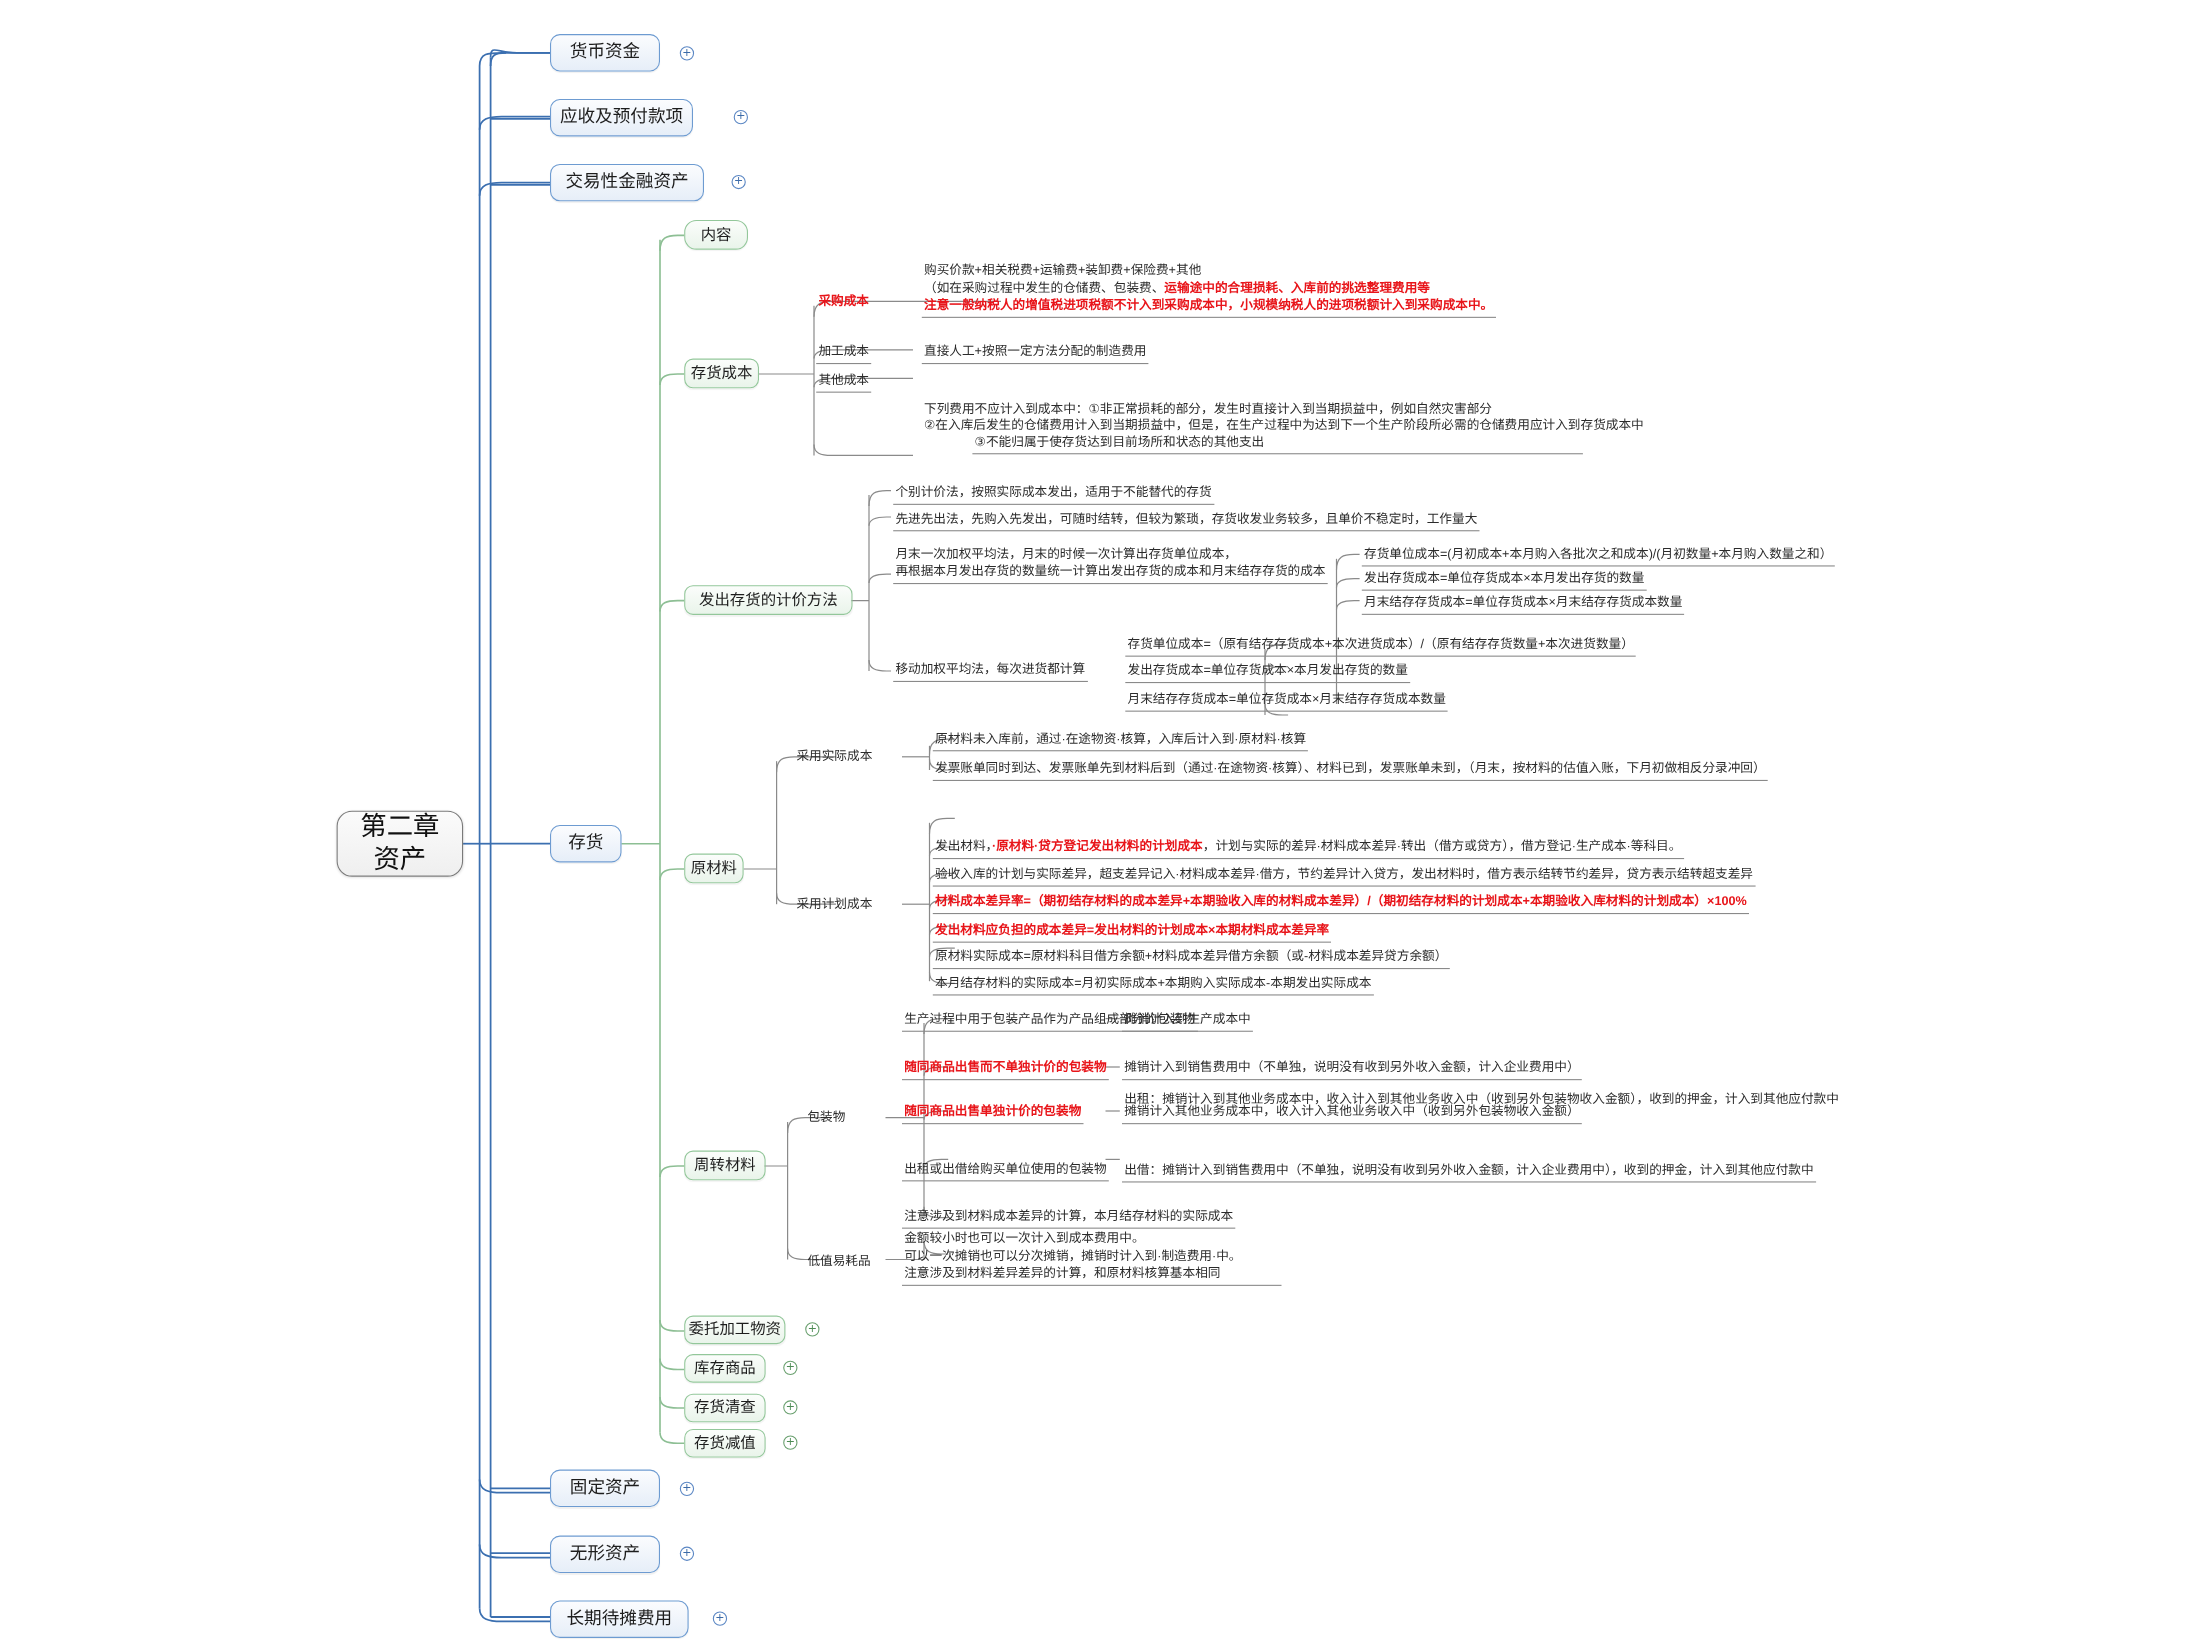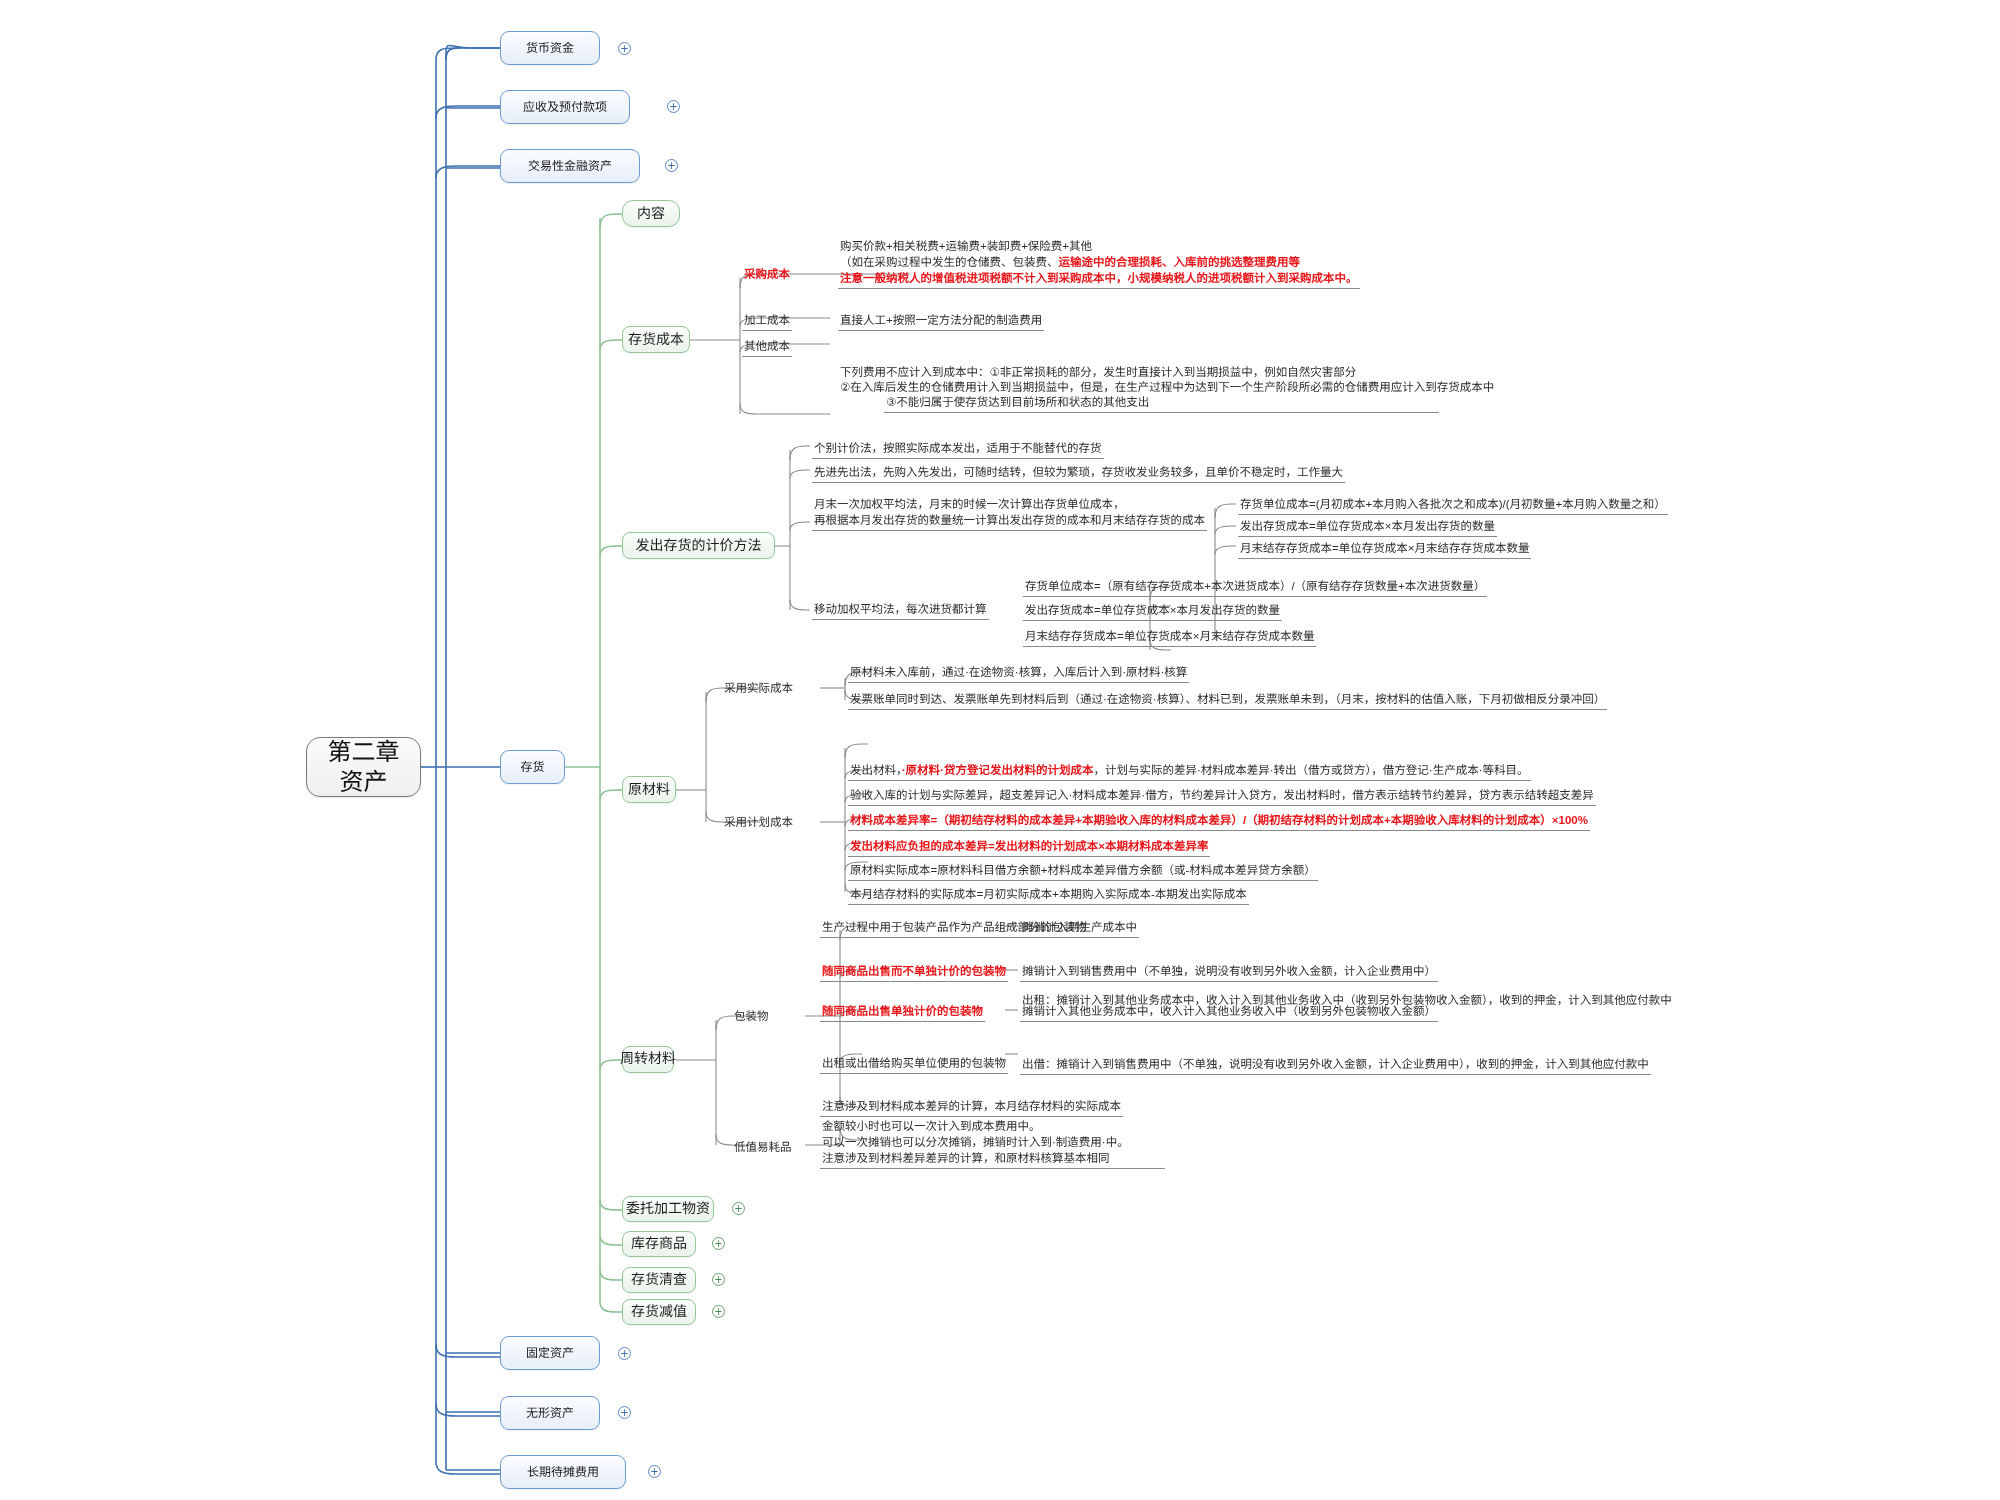--- a/index.html
+++ b/index.html
@@ -37,21 +37,21 @@
     text-align:center;
     flex-direction:column;
     box-shadow:0 1px 2px rgba(0,0,0,.10);
   }
   .node.root span{display:block;}
   .node.blue{
     border:1.3px solid #6d9bd1;
     border-radius:9px;
     background:linear-gradient(180deg,#fbfcfe 0%,#e6eef8 100%);
     color:#1d1d1d;
-    font-size:12px;
+    font-size:16px;
     box-shadow:0 1px 1px rgba(0,0,0,.06);
   }
   .node.green{
     border:1.2px solid #93c79a;
     border-radius:8px;
     background:linear-gradient(180deg,#fbfdfb 0%,#e9f4ea 100%);
     color:#1d1d1d;
     font-size:14px;
     box-shadow:0 1px 1px rgba(0,0,0,.05);
   }
@@ -252,21 +252,21 @@
     </div>
 
   <div class="node green" style="left:622px;top:200px;width:58px;height:27px;border-radius:11px;">内容</div>
 
   <div class="node green" style="left:622px;top:326px;width:68px;height:27px;">存货成本</div>
 
   <div class="node green" style="left:622px;top:532px;width:153px;height:27px;">发出存货的计价方法</div>
 
   <div class="node green" style="left:622px;top:776px;width:54px;height:27px;">原材料</div>
 
-  <div class="node green" style="left:622px;top:1046px;width:52px;height:27px;font-family:Liberation Mono, monospace;">周转材料</div>
+  <div class="node green" style="left:622px;top:1046px;width:74px;height:27px;">周转材料</div>
 
   <div class="node green" style="left:622px;top:1196px;width:92px;height:26px;">委托加工物资</div>
   <div class="plus g" style="left:732px;top:1202px;">
       <i>+</i>
     </div>
 
   <div class="node green" style="left:622px;top:1231px;width:74px;height:26px;">库存商品</div>
   <div class="plus g" style="left:712px;top:1237px;">
       <i>+</i>
     </div>

